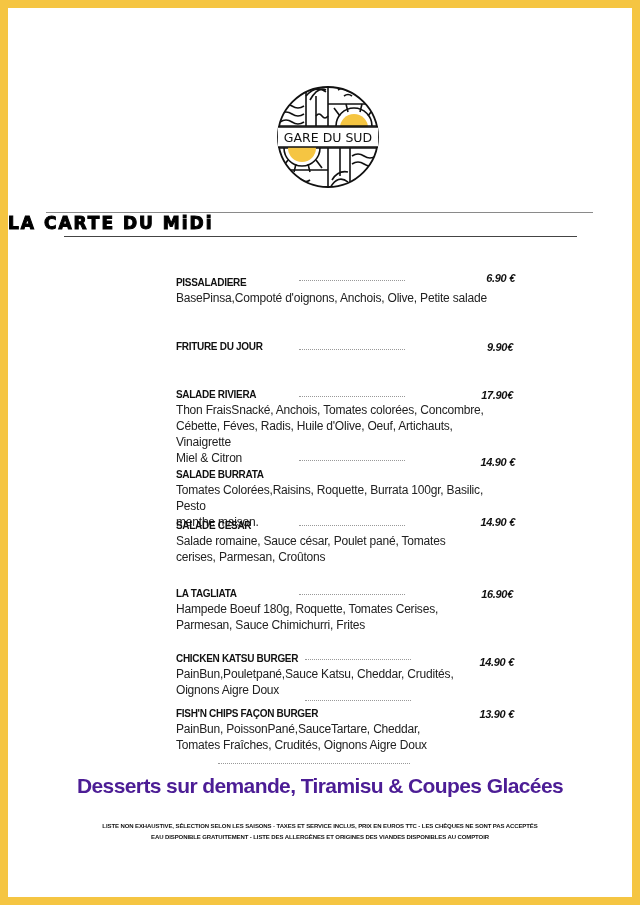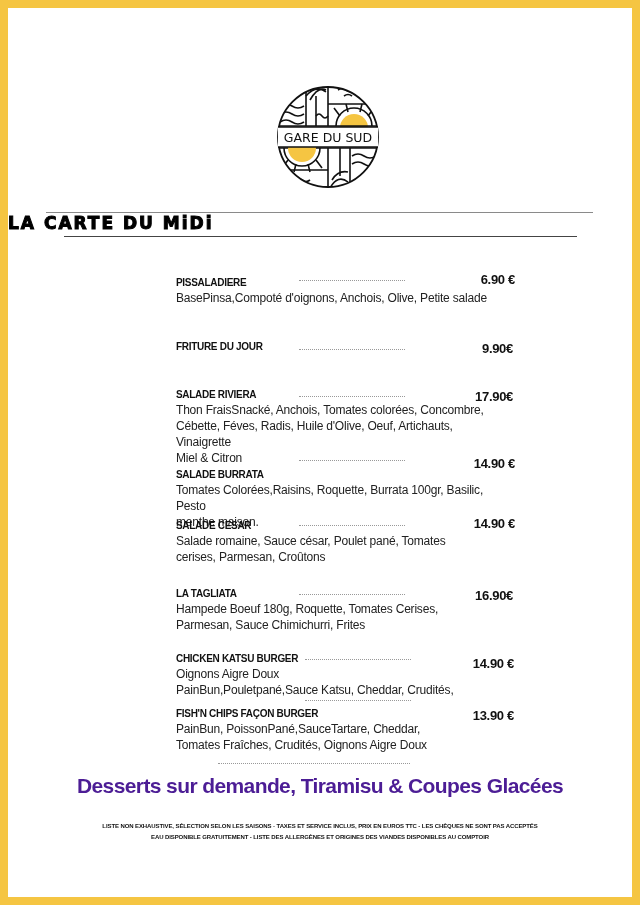--- a/index.html
+++ b/index.html
@@ -14,21 +14,21 @@
   .page-title {
     position: absolute; left: 0; right: 0; top: 205px; text-align: left;
     font-family: "DejaVu Sans", sans-serif; font-weight: 900; font-size: 17px;
     letter-spacing: 2px; color: #000;
     -webkit-text-stroke: 1px #000;
   }
   .item { position: absolute; left: 168px; width: 332px; }
   .item-name { font-size: 10px; font-weight: 700; letter-spacing: -0.3px; line-height: 14px; }
   .item-desc { font-size: 12px; color: #222; line-height: 16px; letter-spacing: -0.2px; }
   .dots { position: absolute; height: 0; border-top: 1px dotted #999; }
-  .price { position: absolute; font-size: 13px; font-weight: 700; letter-spacing: -0.3px; text-align: right; width: 60px; }
+  .price { position: absolute; font-size: 11px; font-weight: 700; letter-spacing: -0.3px; text-align: right; width: 60px; font-style: italic; }
   .desserts {
     position: absolute; left: 0; right: 0; top: 766px; text-align: center;
     font-size: 21px; font-weight: 700; letter-spacing: -0.6px; color: #4c1d95;
   }
   .footer { position: absolute; left: 0; right: 0; text-align: center; font-size: 6px; font-weight: 700; letter-spacing: -0.1px; color: #111; }
 </style>
 </head>
 <body>
 
 <svg class="logo" viewBox="0 0 104 122">
@@ -119,22 +119,22 @@
 <div class="item" style="top:579px">
   <div class="item-name">LA TAGLIATA</div>
   <div class="item-desc">Hampede Boeuf 180g, Roquette, Tomates Cerises,</div>
   <div class="item-desc">Parmesan, Sauce Chimichurri, Frites</div>
 </div>
 <div class="dots" style="left:291px;top:586px;width:106px"></div>
 <div class="price" style="left:445px;top:580px">16.90€</div>
 
 <div class="item" style="top:644px">
   <div class="item-name">CHICKEN KATSU BURGER</div>
+  <div class="item-desc">PainBun,Pouletpané,Sauce Katsu, Cheddar, Crudités,</div>
   <div class="item-desc">Oignons Aigre Doux</div>
-  <div class="item-desc">PainBun,Pouletpané,Sauce Katsu, Cheddar, Crudités,</div>
 </div>
 <div class="dots" style="left:297px;top:651px;width:106px"></div>
 <div class="price" style="left:446px;top:648px">14.90 €</div>
 <div class="dots" style="left:297px;top:692px;width:106px"></div>
 
 <div class="item" style="top:699px">
   <div class="item-name">FISH'N CHIPS FAÇON BURGER</div>
   <div class="item-desc">PainBun, PoissonPané,SauceTartare, Cheddar,</div>
   <div class="item-desc">Tomates Fraîches, Crudités, Oignons Aigre Doux</div>
 </div>

